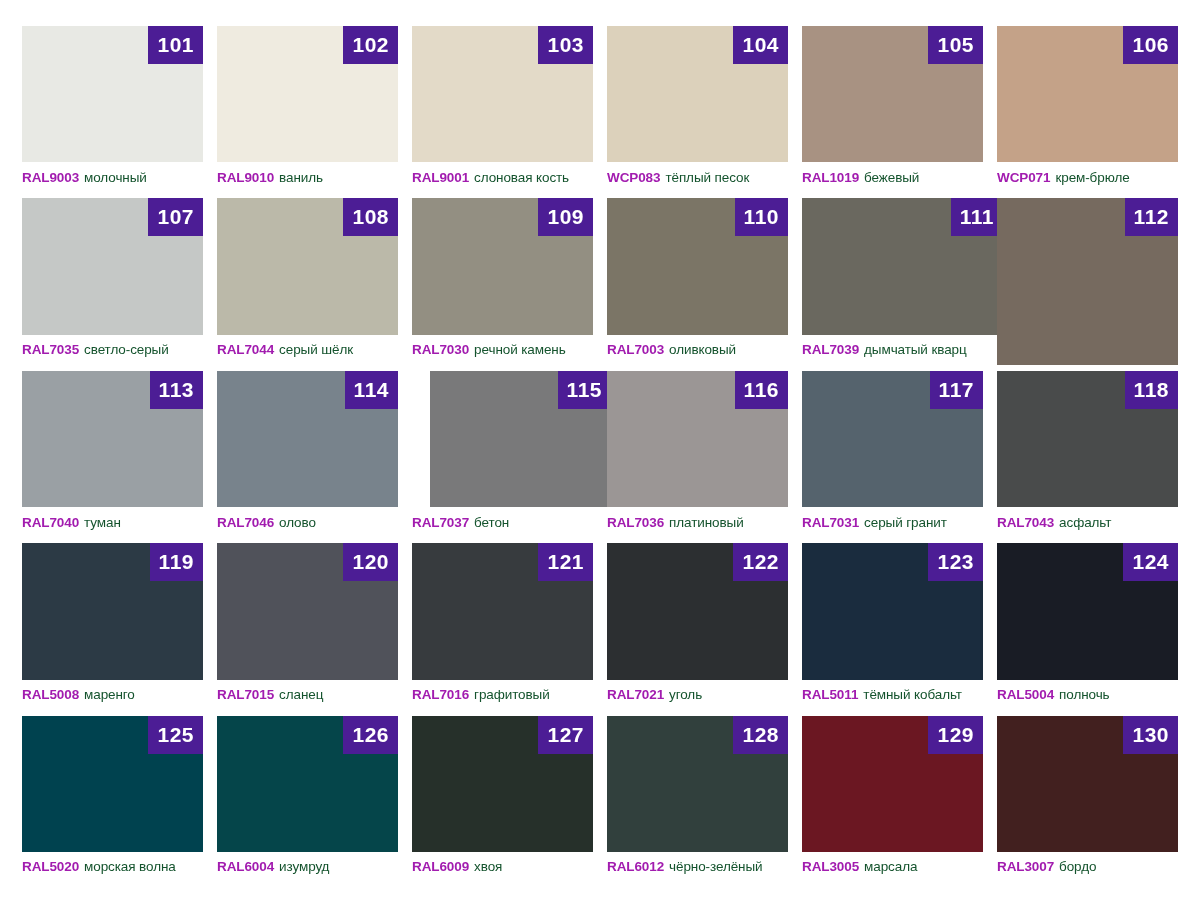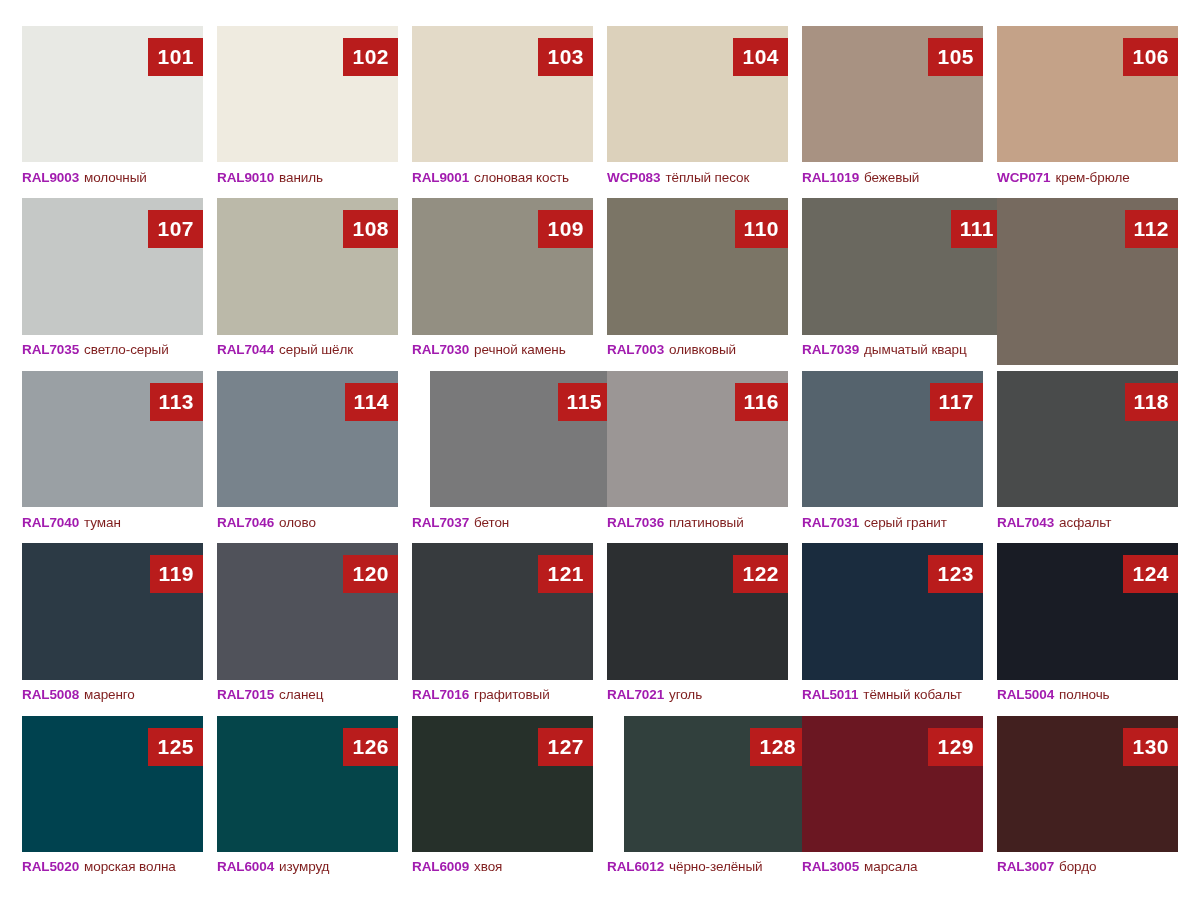--- a/index.html
+++ b/index.html
@@ -36,23 +36,23 @@
 
   .chip {
     position: relative;
     flex: 1 1 auto;
     min-height: 0;
     width: 100%;
   }
 
   .chip-badge {
     position: absolute;
-    top: 12px;
+    top: 0;
     right: 0;
-    background: #b91c1c;
+    background: #4c1d95;
     color: #ffffff;
     font-size: 21px;
     font-weight: 700;
     line-height: 1;
     letter-spacing: 0.5px;
     padding: 8px 9px 9px 9px;
     font-family: "Liberation Sans", "DejaVu Sans", sans-serif;
   }
 
   .caption {
@@ -67,21 +67,21 @@
   .caption-code {
     font-size: 13.5px;
     font-weight: 700;
     color: #a21caf;
     letter-spacing: -0.1px;
   }
 
   .caption-name {
     font-size: 13.5px;
     font-weight: 400;
-    color: #7f1d1d;
+    color: #14532d;
     margin-left: 5px;
     letter-spacing: -0.1px;
   }
 </style>
 </head>
 <body>
 
 <div class="palette-grid">
     <div class="swatch-cell">
       <div class="chip" style="background-color: rgb(232, 233, 228);">
@@ -316,21 +316,21 @@
     <div class="swatch-cell">
       <div class="chip" style="background-color: rgb(38, 48, 42);">
         <div class="chip-badge">127</div>
       </div>
       <div class="caption">
         <span class="caption-code">RAL6009</span>
         <span class="caption-name">хвоя</span>
       </div>
     </div>
     <div class="swatch-cell">
-      <div class="chip" style="background-color: rgb(49, 64, 61); margin-left: 17px;">
+      <div class="chip" style="background-color: rgb(49, 64, 61);">
         <div class="chip-badge">128</div>
       </div>
       <div class="caption">
         <span class="caption-code">RAL6012</span>
         <span class="caption-name">чёрно-зелёный</span>
       </div>
     </div>
     <div class="swatch-cell">
       <div class="chip" style="background-color: rgb(107, 23, 34);">
         <div class="chip-badge">129</div>

